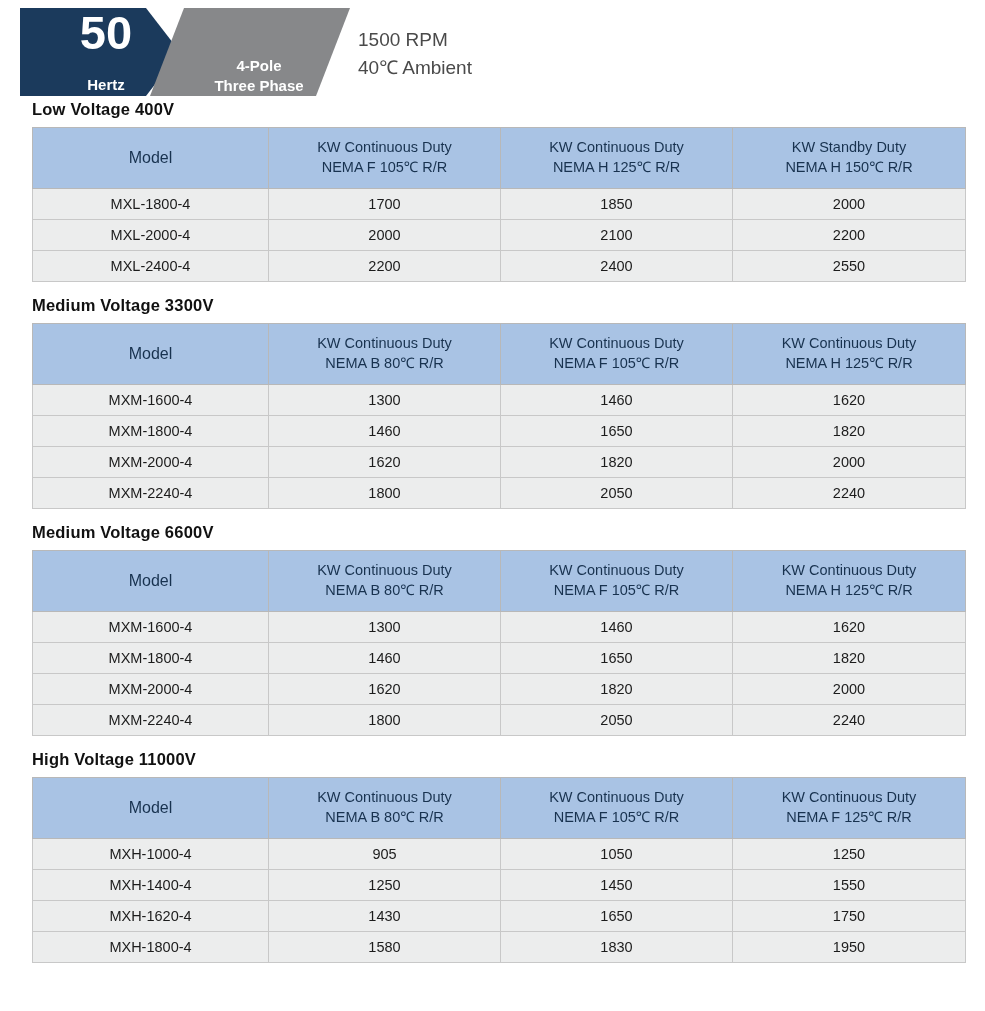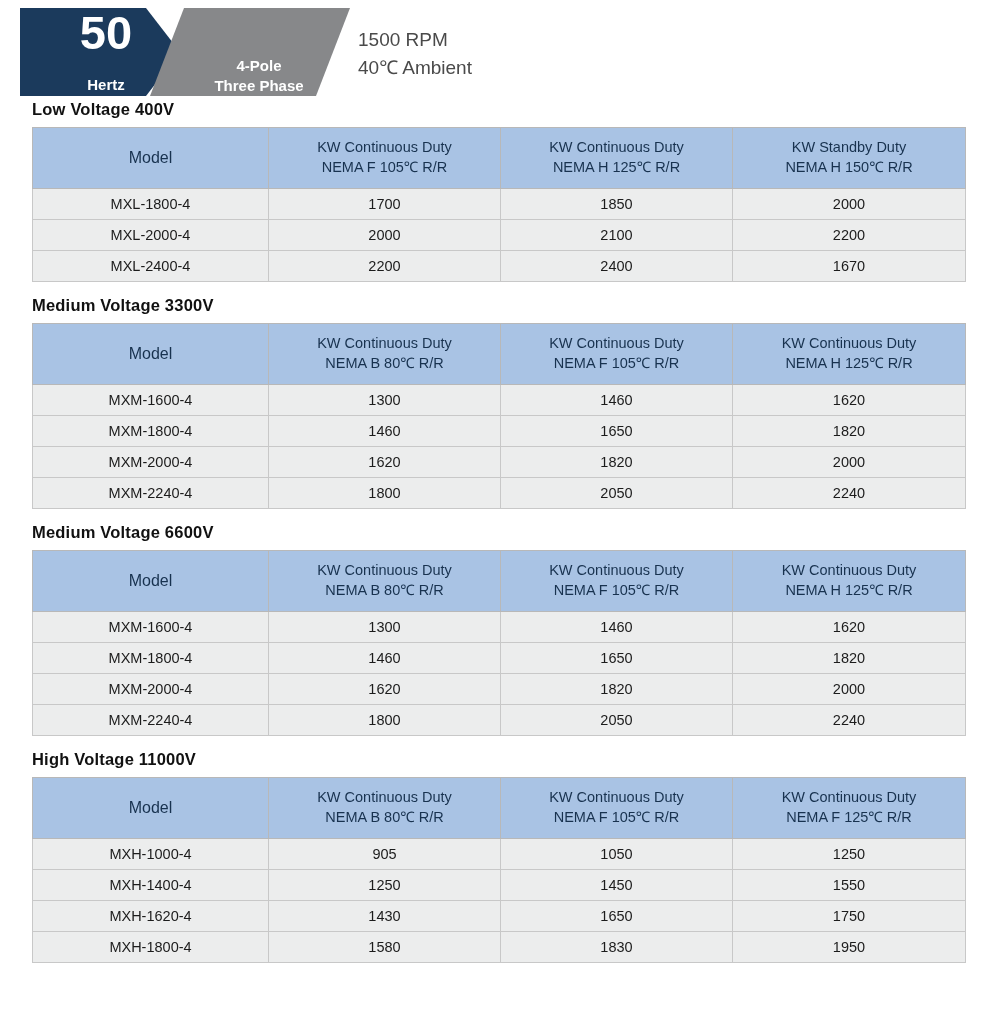--- a/index.html
+++ b/index.html
@@ -190,21 +190,21 @@
           <tr>
             <td class="model-cell">MXL-2000-4</td>
             <td>2000</td>
             <td>2100</td>
             <td>2200</td>
           </tr>
           <tr>
             <td class="model-cell">MXL-2400-4</td>
             <td>2200</td>
             <td>2400</td>
-            <td>1670</td>
+            <td>2550</td>
           </tr>
         </tbody>
       </table>
       <div class="sec-spacer"></div>
     </div>
     <div class="section">
       <div class="section-title">Medium Voltage  3300V</div>
       <table>
         <colgroup>
           <col class="c0">

